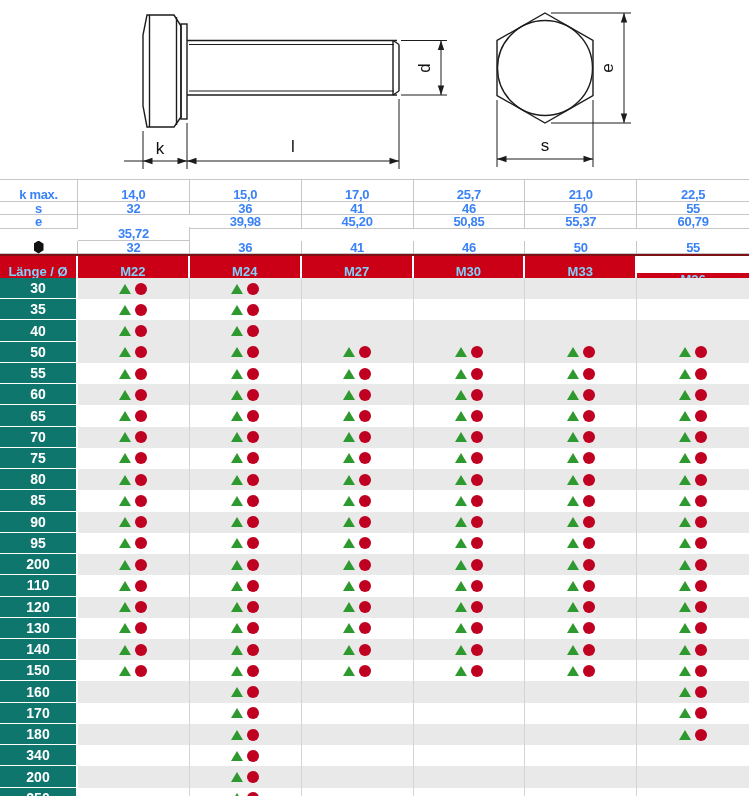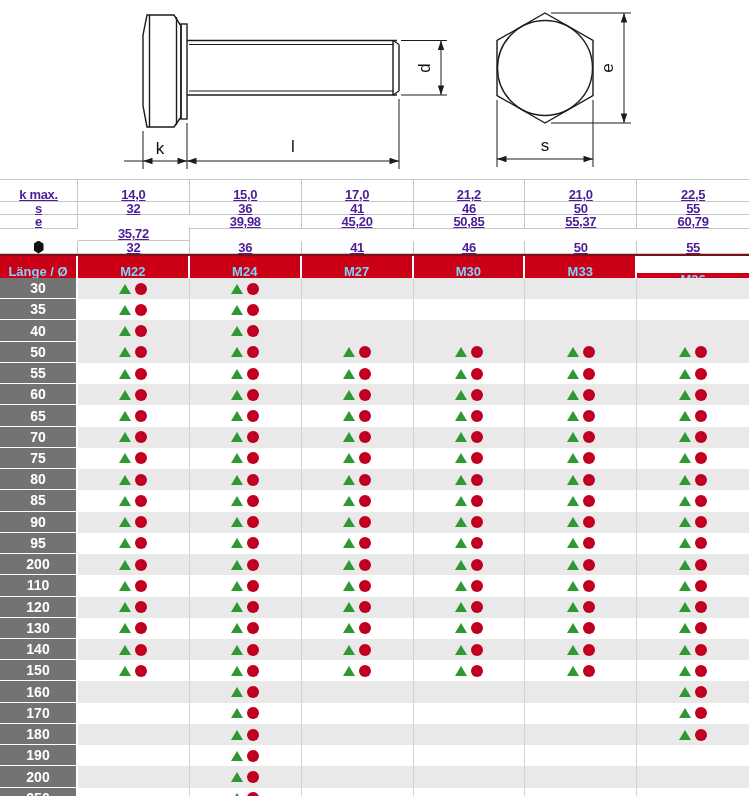--- a/index.html
+++ b/index.html
@@ -10,42 +10,42 @@
   
   .drawing{display:block;width:749px;height:179px;}
   
   .grid{display:grid;grid-template-columns:78px repeat(6,1fr);width:749px;box-sizing:border-box;}
   .grid *{box-sizing:border-box;}
   
   .spec{border-top:1px solid #c6c6c6;}
   .spec-cell{
     border-right:1px solid #c6c6c6;border-bottom:1px solid #c6c6c6;
     display:flex;align-items:center;justify-content:center;
-    font-weight:bold;font-size:13px;color:#4c1d95;letter-spacing:-0.3px;line-height:1;text-decoration:underline;
+    font-weight:bold;font-size:13px;color:#3b82f6;letter-spacing:-0.3px;line-height:1;
   }
   .spec-cell:nth-child(7n){border-right:none;}
   .hexsym{
     width:10px;height:13px;background:#111;display:inline-block;
     clip-path:polygon(50% 0,100% 25%,100% 75%,50% 100%,0 75%,0 25%);
   }
   
   .maroon-line{width:749px;height:2px;background:#7e1115;}
   .size-header{height:20px;}
   .size-cell{
     background:#cb0017;color:#7dd3fc;font-weight:bold;font-size:13px;
     display:flex;align-items:center;justify-content:center;
     border-right:2px solid #fff;line-height:1;
   }
   .size-cell:last-child{border-right:none;margin-top:17px;}
   .white-gap{width:749px;height:2px;background:#fff;}
   
   .body-rows{display:flex;flex-direction:column;height:531px;width:749px;}
   .len-row{display:grid;grid-template-columns:78px repeat(6,1fr);flex:1 1 0;box-sizing:border-box;}
   .len-label{
-    background:#737373;color:#fff;font-weight:bold;font-size:14px;
+    background:#0f766e;color:#fff;font-weight:bold;font-size:14px;
     display:flex;align-items:center;justify-content:center;
     border-right:2px solid #fff;border-bottom:1px solid #fff;line-height:1;box-sizing:border-box;
   }
   .avail-cell{
     display:flex;align-items:center;justify-content:center;gap:4px;
     border-right:1px solid #d4d4d4;box-sizing:border-box;
   }
   .avail-cell:last-child{border-right:none;}
   .row-even .avail-cell{background:#e9e9e9;}
   .row-odd .avail-cell{background:#ffffff;}
@@ -128,21 +128,21 @@
       <text x="613" y="68" text-anchor="middle" transform="rotate(-90 613 68)">e</text>
       <text x="545" y="151" text-anchor="middle">s</text>
     </g>
   </svg>
 
   <div class="grid spec" id="spec-table">
       <div class="spec-cell" style="height: 22px; align-items: flex-end;">k max.</div>
       <div class="spec-cell" style="height: 22px; align-items: flex-end;">14,0</div>
       <div class="spec-cell" style="height: 22px; align-items: flex-end;">15,0</div>
       <div class="spec-cell" style="height: 22px; align-items: flex-end; text-align: right;">17,0</div>
-      <div class="spec-cell" style="height: 22px; align-items: flex-end;">21,2</div>
+      <div class="spec-cell" style="height: 22px; align-items: flex-end;">25,7</div>
       <div class="spec-cell" style="height: 22px; align-items: flex-end;">21,0</div>
       <div class="spec-cell" style="height: 22px; align-items: flex-end;">22,5</div>
       <div class="spec-cell" style="height: 13px;">s</div>
       <div class="spec-cell" style="height: 13px;">32</div>
       <div class="spec-cell" style="height: 13px;">36</div>
       <div class="spec-cell" style="height: 13px;">41</div>
       <div class="spec-cell" style="height: 13px;">46</div>
       <div class="spec-cell" style="height: 13px;">50</div>
       <div class="spec-cell" style="height: 13px;">55</div>
       <div class="spec-cell" style="height: 14px;">e</div>
@@ -693,21 +693,21 @@
         </div>
         <div class="avail-cell"></div>
         <div class="avail-cell"></div>
         <div class="avail-cell"></div>
         <div class="avail-cell">
           <span class="tri"></span>
           <span class="dot"></span>
         </div>
       </div>
       <div class="len-row row-odd">
-        <div class="len-label">190</div>
+        <div class="len-label">340</div>
         <div class="avail-cell"></div>
         <div class="avail-cell">
           <span class="tri"></span>
           <span class="dot"></span>
         </div>
         <div class="avail-cell"></div>
         <div class="avail-cell"></div>
         <div class="avail-cell"></div>
         <div class="avail-cell"></div>
       </div>

